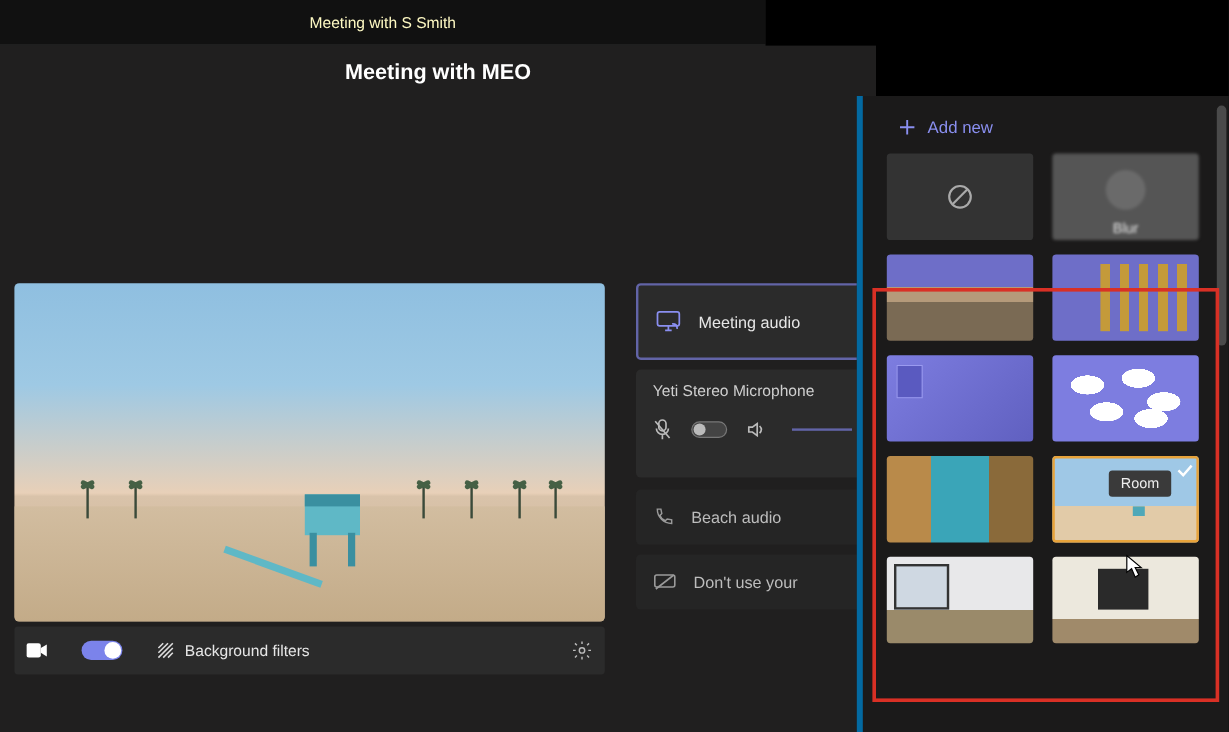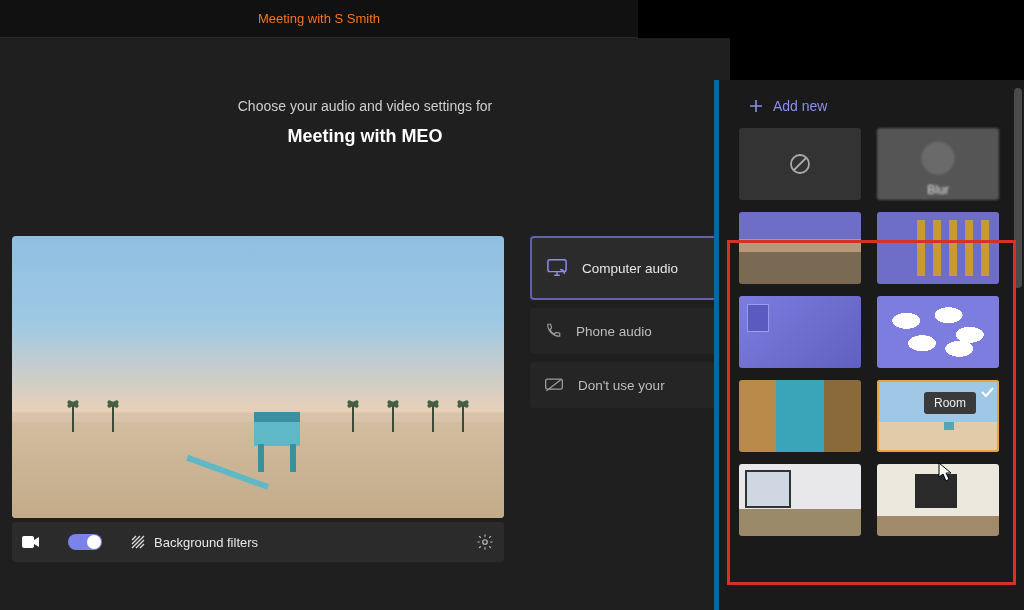--- a/index.html
+++ b/index.html
@@ -1,18 +1,18 @@
 <!DOCTYPE html>
 <html><head>
   <meta charset="utf-8">
   <style>
     * { box-sizing: border-box; margin: 0; padding: 0; }
     html, body { width: 1024px; height: 610px; overflow: hidden; font-family: "Segoe UI", Arial, sans-serif; background: #000; color: #ddd; }
     .app { position: relative; width: 1024px; height: 610px; background: #1f1f1f; }
-    .titlebar { position: absolute; left: 0; top: 0; width: 638px; height: 38px; background: #111; display: flex; align-items: center; justify-content: center; font-size: 13px; color: #f97316; border-bottom: 1px solid #2a2a2a; }
+    .titlebar { position: absolute; left: 0; top: 0; width: 638px; height: 38px; background: #111; display: flex; align-items: center; justify-content: center; font-size: 13px; color: #fef9c3; border-bottom: 1px solid #2a2a2a; }
     .black-cover { position: absolute; left: 638px; top: 0; width: 386px; height: 80px; background: #000; }
     .main-left { position: absolute; left: 0; top: 38px; width: 730px; height: 572px; background: #201f1f; }
     .settings-heading { text-align: center; margin-top: 60px; font-size: 14px; color: #cfcfcf; }
     .meeting-name { text-align: center; margin-top: 12px; font-size: 18px; font-weight: 600; color: #fff; }
 
     .preview-area { position: absolute; left: 12px; top: 198px; width: 492px; height: 326px; }
     .video-preview { width: 492px; height: 282px; border-radius: 4px; overflow: hidden; position: relative; background: linear-gradient(to bottom, #8fbfe0 0%, #9ec9e4 30%, #e8d0b8 62%, #d9c3aa 63%, #c8b090 100%); }
     
     .sand { position: absolute; left:0; bottom:0; width:100%; height:34%; background: linear-gradient(#d2bda0, #c3ab88); }
     .tower { position: absolute; left: 230px; bottom: 46px; width: 70px; height: 60px; }
@@ -86,21 +86,20 @@
 <body>
 
 <div class="app">
 
   <div class="titlebar">
     <span>Meeting with S Smith</span>
   </div>
   <div class="black-cover"></div>
 
   <div class="main-left">
-    <div class="settings-heading">Choose your audio and video settings for</div>
     <div class="meeting-name">Meeting with MEO</div>
 
     <div class="preview-area">
       <div class="video-preview">
         <div class="sand"></div>
         <div class="ramp"></div>
         <div class="tower">
           <div class="cabin"></div>
             <div class="leg1"></div>
             <div class="leg2"></div>
@@ -139,27 +138,47 @@
       </div>
     </div>
 
     <div class="audio-col">
       <div class="audio-card selected">
         <svg width="22" height="20" viewBox="0 0 24 22" fill="none" stroke="#8a8ff0" stroke-width="1.6">
             <rect x="2" y="2" width="20" height="13" rx="2"></rect>
             <path d="M9 19h6M12 15v4"></path>
             <path d="M16 13 q4 0 4 4" stroke-linecap="round"></path>
           </svg>
-        <span>Computer audio</span>
+        <span>Meeting audio</span>
+      </div>
+      <div class="device-block">
+        <div>Yeti Stereo Microphone</div>
+        <div class="device-row2">
+          <span>
+            <svg width="16" height="18" viewBox="0 0 16 18" fill="none" stroke="#bbb" stroke-width="1.4">
+                <rect x="5" y="1" width="6" height="9" rx="3"></rect>
+                <path d="M3 8a5 5 0 0 0 10 0M8 13v4M2 2 L14 16"></path>
+              </svg>
+          </span>
+          <div class="mini-toggle">
+              <div class="k"></div>
+            </div>
+          <span>
+            <svg width="16" height="16" viewBox="0 0 16 16" fill="none" stroke="#bbb" stroke-width="1.4">
+                <path d="M2 6v4h3l4 3V3L5 6H2zM11 5q3 3 0 6"></path>
+              </svg>
+          </span>
+          <div class="vol-line"></div>
+        </div>
       </div>
       <div class="audio-row">
         <svg width="18" height="18" viewBox="0 0 24 24" fill="none" stroke="#9a9a9a" stroke-width="1.6">
             <path d="M5 3c0 9 7 16 16 16l0-4-5-1-2 2c-3-1-5-3-6-6l2-2-1-5H5z"></path>
           </svg>
-        <span>Phone audio</span>
+        <span>Beach audio</span>
       </div>
       <div class="audio-row">
         <svg width="20" height="16" viewBox="0 0 24 18" fill="none" stroke="#9a9a9a" stroke-width="1.6">
             <rect x="2" y="2" width="20" height="12" rx="2"></rect>
             <path d="M3 16 L21 2"></path>
           </svg>
         <span>Don't use your</span>
       </div>
     </div>
   </div>

